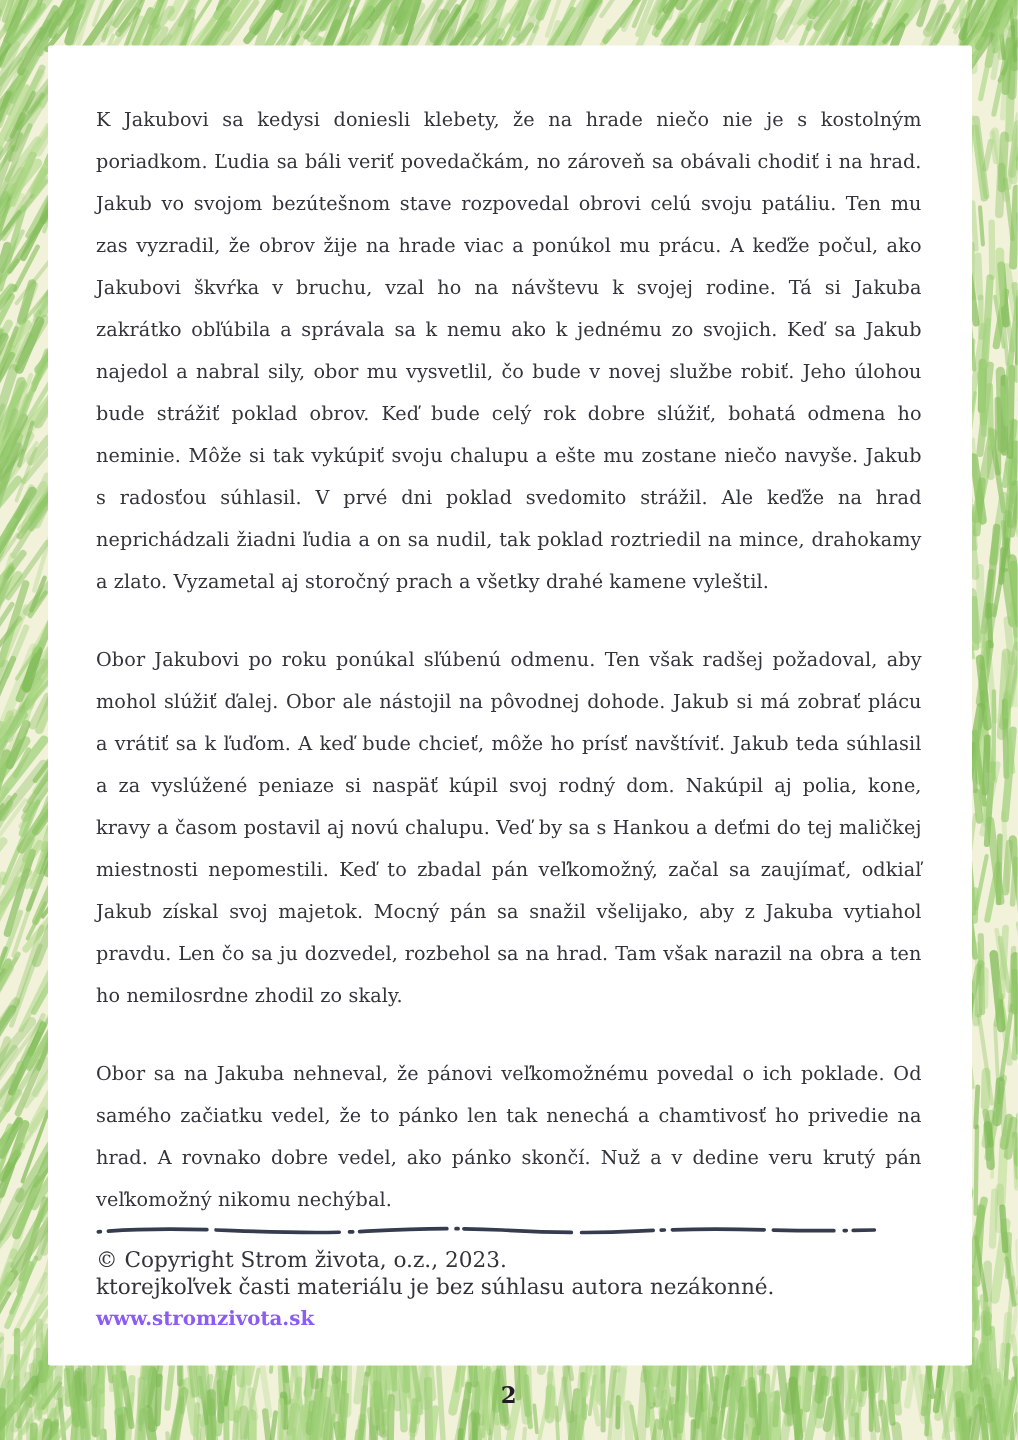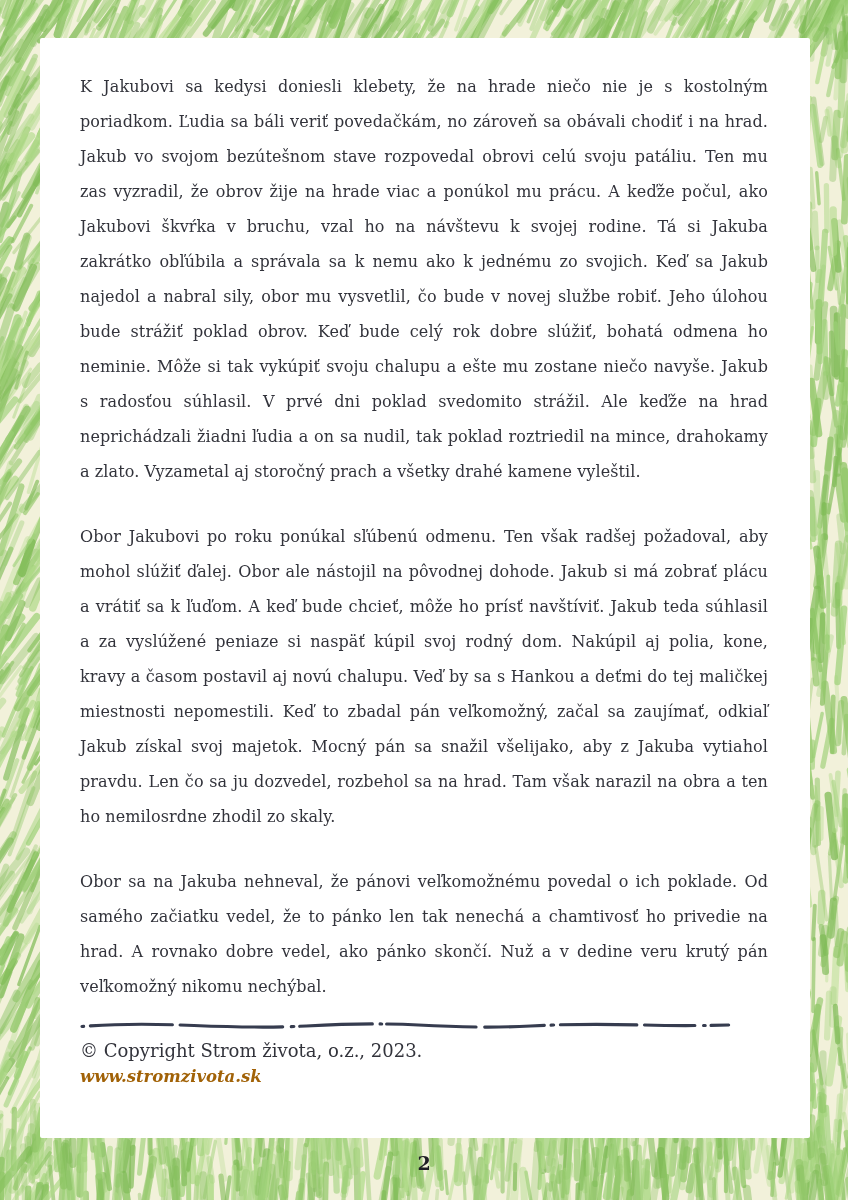--- a/index.html
+++ b/index.html
@@ -24,21 +24,21 @@
   }
   .sheet {
     position: absolute;
     left: 40px;
     top: 38px;
     width: 770px;
     height: 1100px;
     background: #ffffff;
     border-radius: 2px;
     box-sizing: border-box;
-    padding: 31px 42px 0 40px;
+    padding: 44px 42px 0 40px;
   }
   .story p {
     margin: 0 0 30px 0;
     font-size: 16px;
     line-height: 35px;
     color: #32333b;
     text-align: justify;
     letter-spacing: 0.1px;
   }
   .sheet-footer {
@@ -57,22 +57,21 @@
     margin: 0;
     font-size: 18px;
     line-height: 22px;
     color: #32333b;
     text-align: left;
   }
   .sheet-footer .site {
     margin: 5px 0 0 0;
     font-size: 16.5px;
     font-weight: bold;
-    color: #a16207;
-    font-style: italic;
+    color: #8b5cf6;
   }
   .page-number {
     position: absolute;
     left: 0;
     top: 1152px;
     width: 848px;
     text-align: center;
     font-size: 19px;
     font-weight: 600;
     color: #1e1e24;
@@ -1491,18 +1490,19 @@
       <p>K Jakubovi sa kedysi doniesli klebety, že na hrade niečo nie je s kostolným poriadkom. Ľudia sa báli veriť povedačkám, no zároveň sa obávali chodiť i na hrad. Jakub vo svojom bezútešnom stave rozpovedal obrovi celú svoju patáliu. Ten mu zas vyzradil, že obrov žije na hrade viac a ponúkol mu prácu. A keďže počul, ako Jakubovi škvŕka v bruchu, vzal ho na návštevu k svojej rodine. Tá si Jakuba zakrátko obľúbila a správala sa k nemu ako k jednému zo svojich. Keď sa Jakub najedol a nabral sily, obor mu vysvetlil, čo bude v novej službe robiť. Jeho úlohou bude strážiť poklad obrov. Keď bude celý rok dobre slúžiť, bohatá odmena ho neminie. Môže si tak vykúpiť svoju chalupu a ešte mu zostane niečo navyše. Jakub s radosťou súhlasil. V prvé dni poklad svedomito strážil. Ale keďže na hrad neprichádzali žiadni ľudia a on sa nudil, tak poklad roztriedil na mince, drahokamy a zlato. Vyzametal aj storočný prach a všetky drahé kamene vyleštil.</p>
       <p>Obor Jakubovi po roku ponúkal sľúbenú odmenu. Ten však radšej požadoval, aby mohol slúžiť ďalej. Obor ale nástojil na pôvodnej dohode. Jakub si má zobrať plácu a vrátiť sa k ľuďom. A keď bude chcieť, môže ho prísť navštíviť. Jakub teda súhlasil a za vyslúžené peniaze si naspäť kúpil svoj rodný dom. Nakúpil aj polia, kone, kravy a časom postavil aj novú chalupu. Veď by sa s Hankou a deťmi do tej maličkej miestnosti nepomestili. Keď to zbadal pán veľkomožný, začal sa zaujímať, odkiaľ Jakub získal svoj majetok. Mocný pán sa snažil všelijako, aby z Jakuba vytiahol pravdu. Len čo sa ju dozvedel, rozbehol sa na hrad. Tam však narazil na obra a ten ho nemilosrdne zhodil zo skaly.</p>
       <p>Obor sa na Jakuba nehneval, že pánovi veľkomožnému povedal o ich poklade. Od samého začiatku vedel, že to pánko len tak nenechá a chamtivosť ho privedie na hrad. A rovnako dobre vedel, ako pánko skončí. Nuž a v dedine veru krutý pán veľkomožný nikomu nechýbal.</p>
     </article>
 
     <footer class="sheet-footer">
       <svg class="divider" viewBox="0 0 736 12" preserveAspectRatio="none" xmlns="http://www.w3.org/2000/svg">
         <path d="M2 6.5 c 40 -3 80 -2.5 120 -1 c 40 1.5 80 2.5 120 0.5 c 40 -2 80 -3 120 -1 c 40 2 80 3 120 1 c 40 -2 80 -2 120 -1 c 30 0.8 62 0.8 92 0" fill="none" stroke="#363c4f" stroke-width="3.1" stroke-linecap="round" stroke-dasharray="2 7 88 8 110 9 3 6 78 8 2 5 96 9 64 7 3 7 82 8 54 9 2 6 70 8"></path>
       </svg>
       <p class="fline">© Copyright Strom života, o.z., 2023.</p>
+      <p class="fline">ktorejkoľvek časti materiálu je bez súhlasu autora nezákonné.</p>
       <p class="site">www.stromzivota.sk</p>
     </footer>
   </main>
 
   <div class="page-number">2</div>
 </div>
 
 </body></html>

